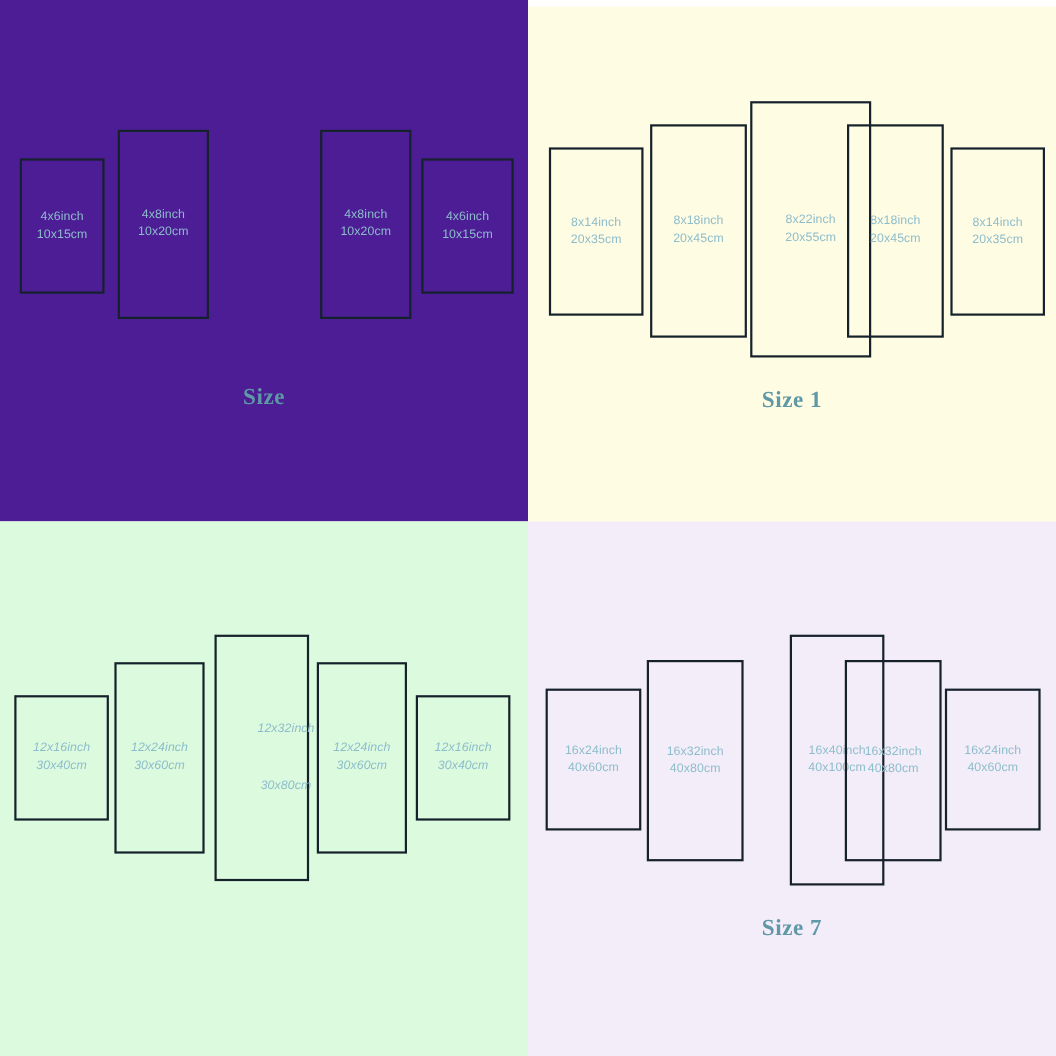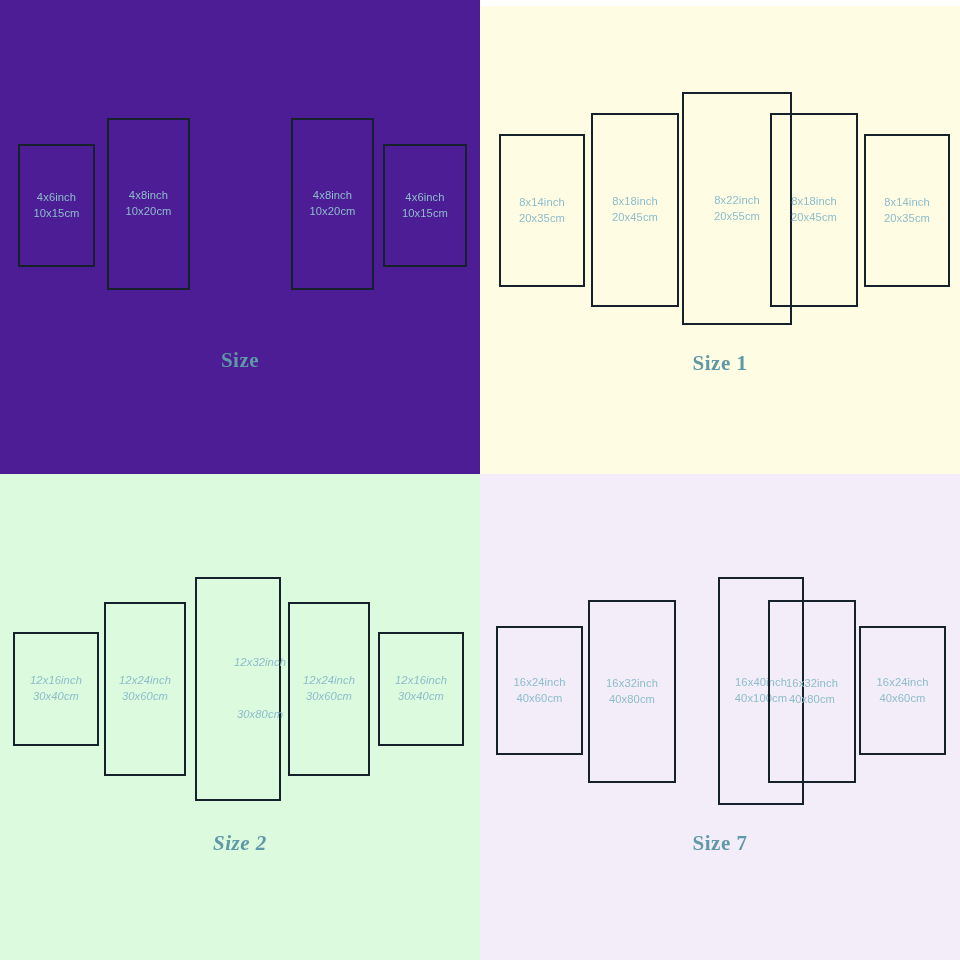--- a/index.html
+++ b/index.html
@@ -149,21 +149,20 @@
         </div>
         <div class="panel" style="left: 288px; top: 128px; width: 82px; height: 174px; border-color: rgb(21, 33, 43);">
           <div class="lbl inch" style="color: rgb(141, 189, 203);">12x24inch</div>
           <div class="lbl cm" style="color: rgb(141, 189, 203);">30x60cm</div>
         </div>
         <div class="panel" style="left: 378px; top: 158px; width: 86px; height: 114px; border-color: rgb(21, 33, 43);">
           <div class="lbl inch" style="color: rgb(141, 189, 203);">12x16inch</div>
           <div class="lbl cm" style="color: rgb(141, 189, 203);">30x40cm</div>
         </div>
       </div>
-      <div class="quad-title" style="color: rgb(95, 152, 166);">Size 2</div>
     </div>
     <div class="quadrant q-br" style="background: rgb(243, 237, 249);">
       <div class="panel-stage">
         <div class="panel" style="left: 16px; top: 152px; width: 87px; height: 129px; border-color: rgb(21, 33, 43);">
           <div class="lbl inch" style="color: rgb(141, 189, 203);">16x24inch</div>
           <div class="lbl cm" style="color: rgb(141, 189, 203);">40x60cm</div>
         </div>
         <div class="panel" style="left: 108px; top: 126px; width: 88px; height: 183px; border-color: rgb(21, 33, 43);">
           <div class="lbl inch" style="color: rgb(141, 189, 203);">16x32inch</div>
           <div class="lbl cm" style="color: rgb(141, 189, 203);">40x80cm</div>

